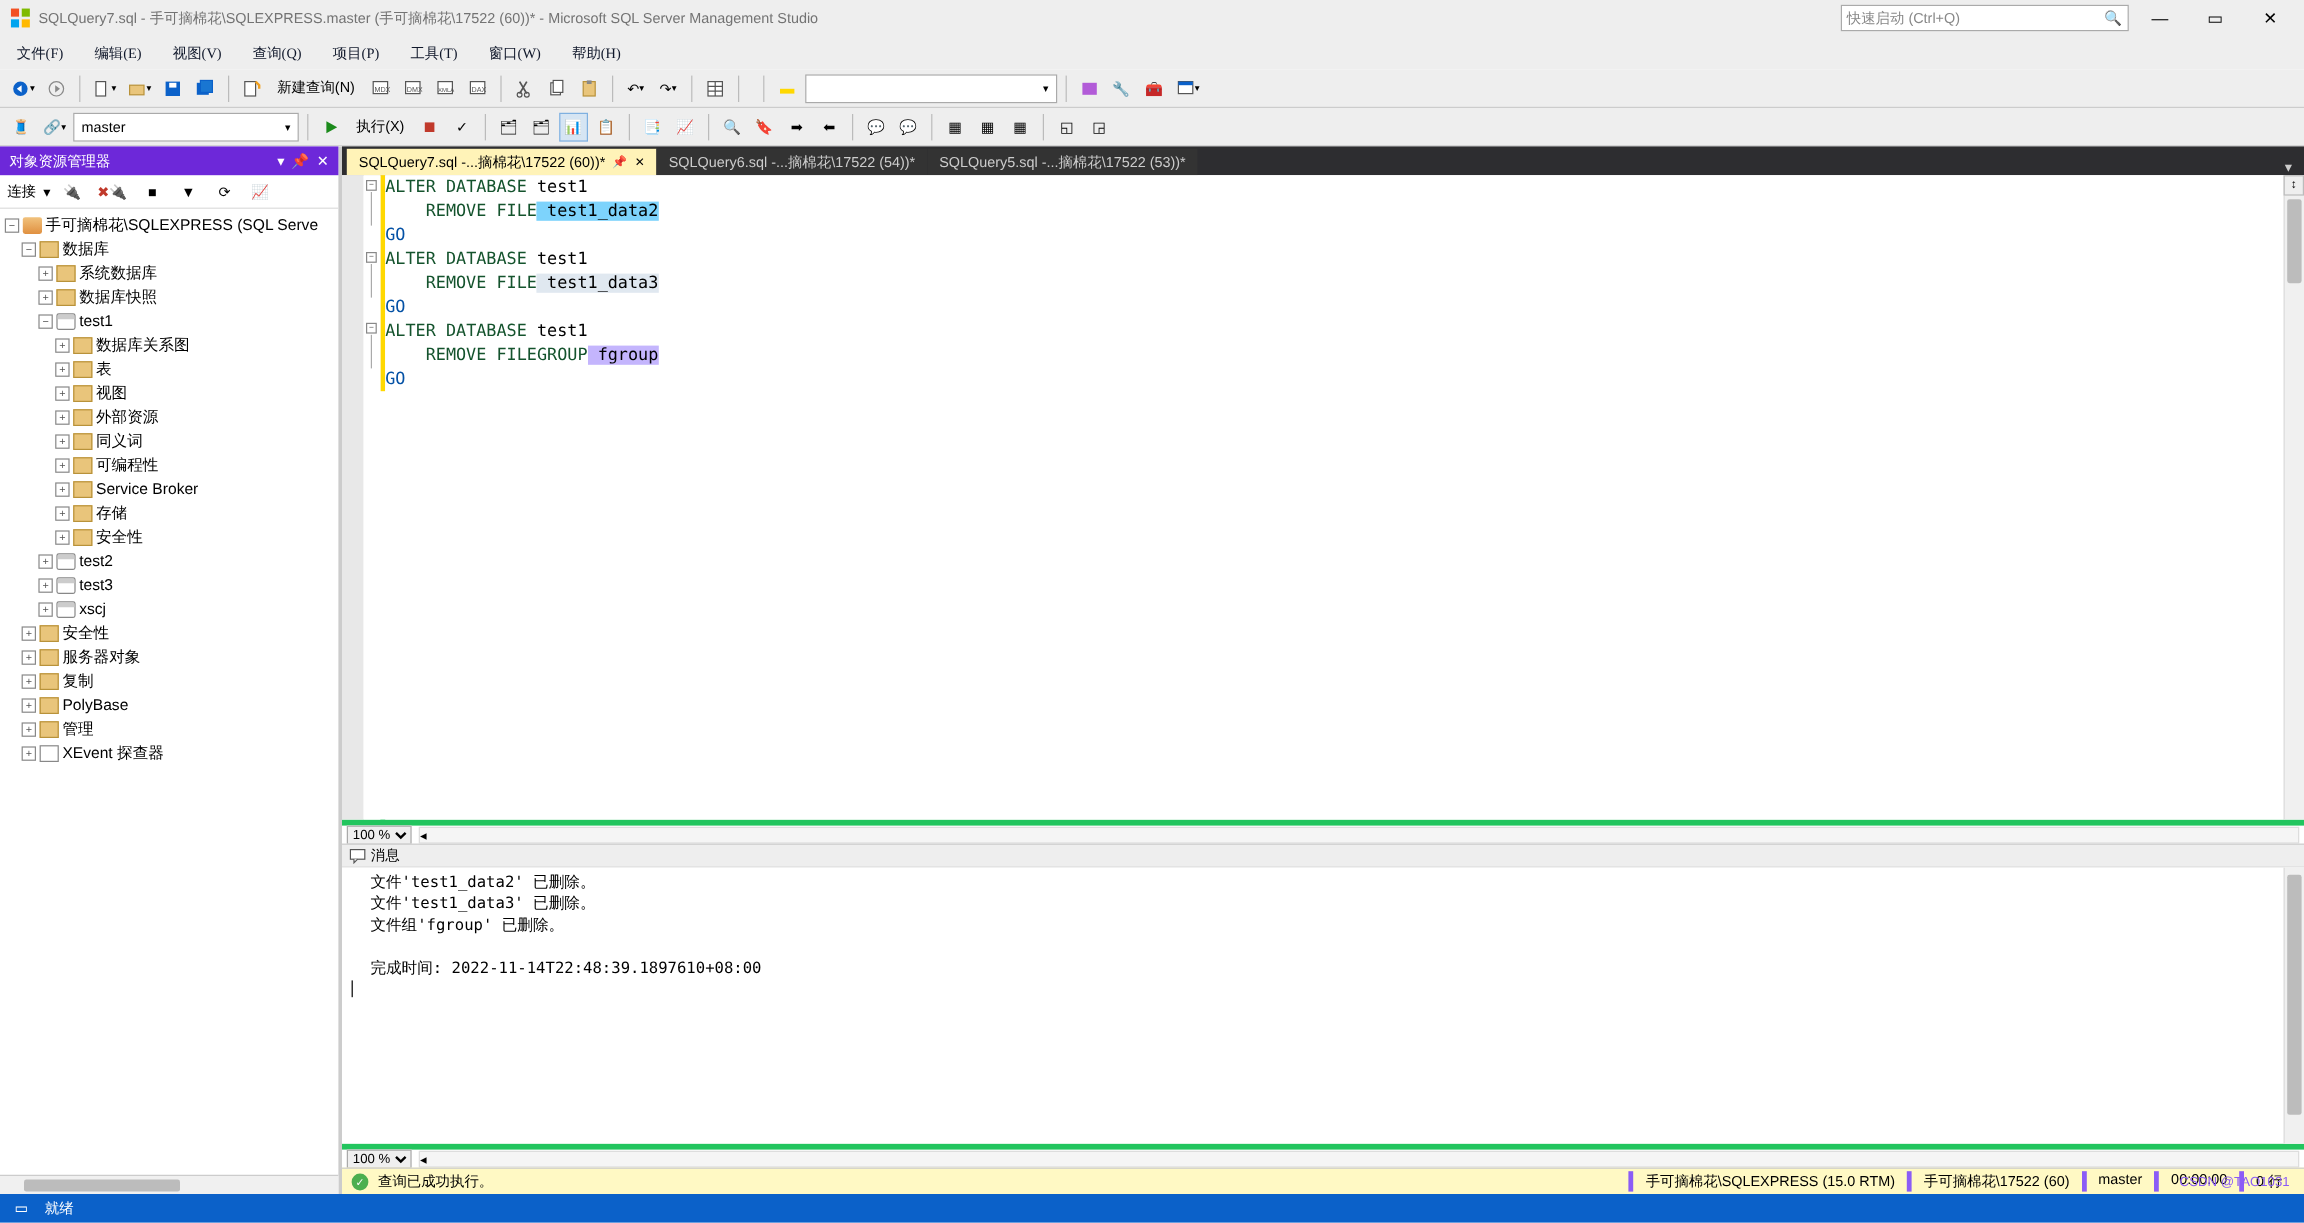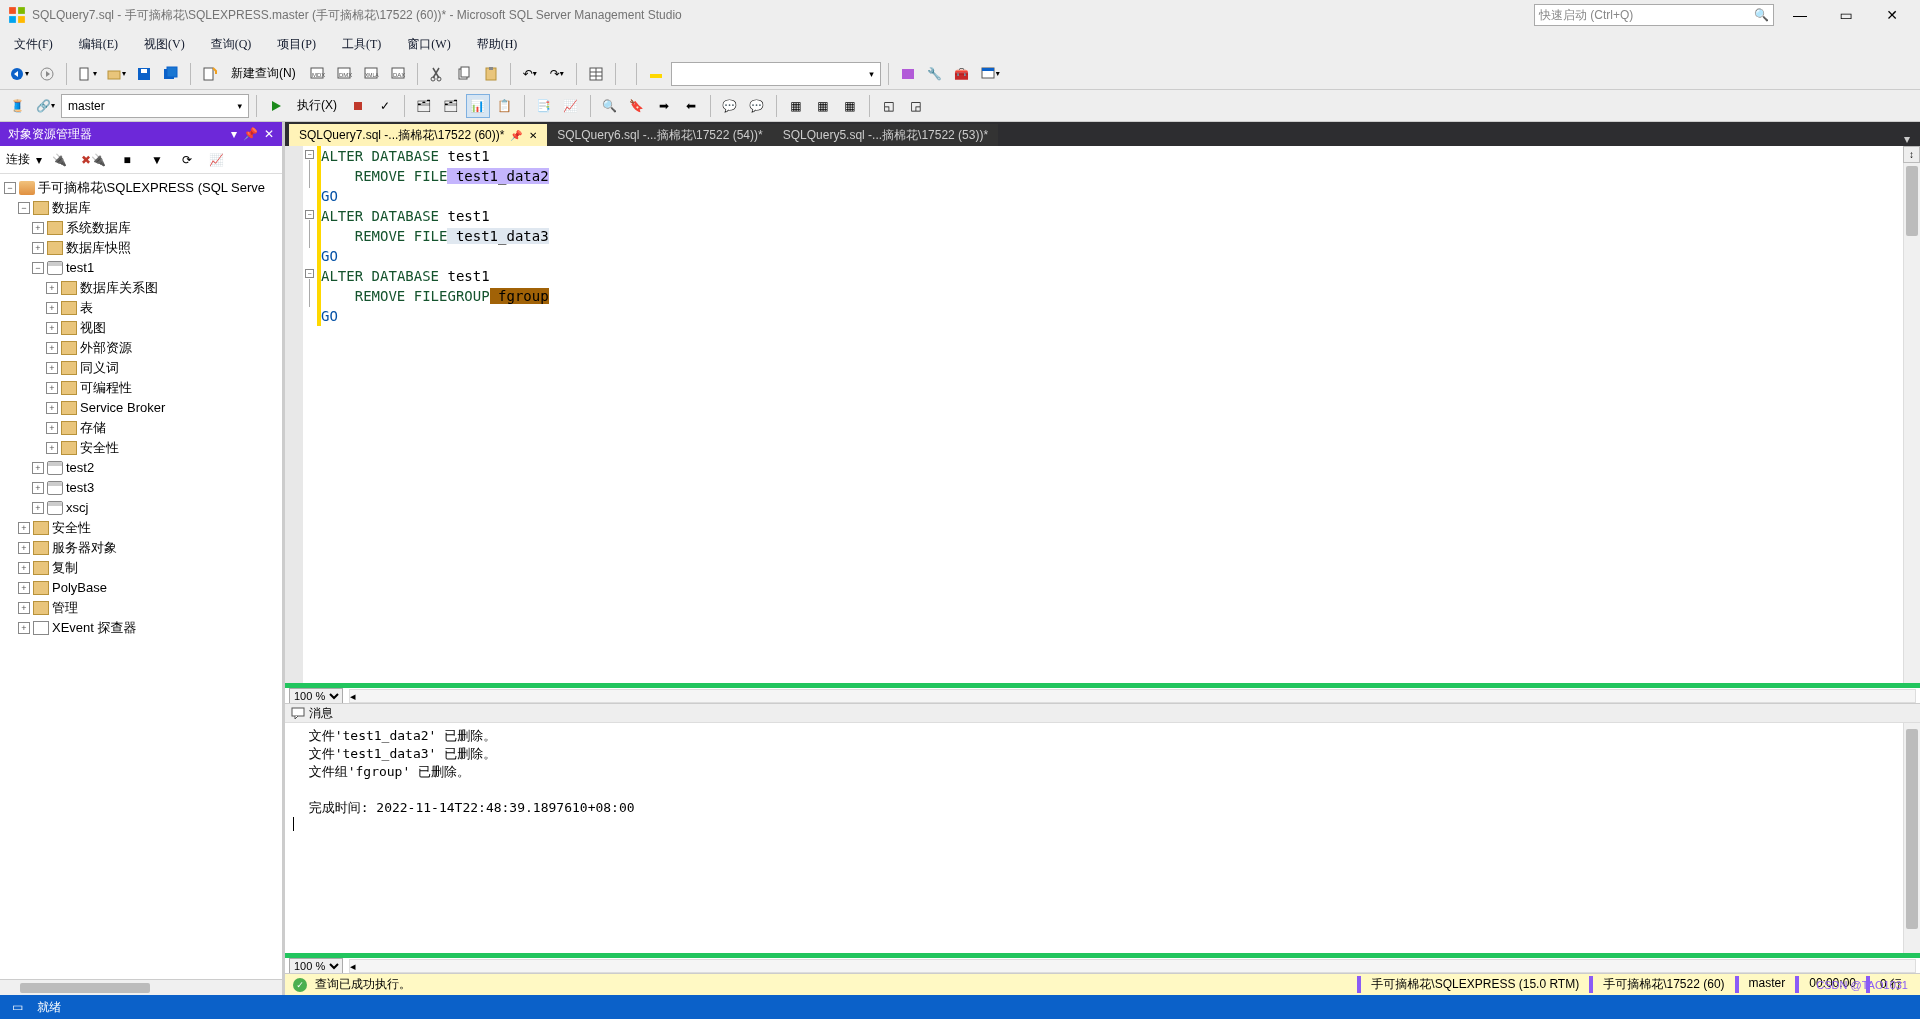--- a/index.html
+++ b/index.html
@@ -468,27 +468,27 @@
         <div class="foldcol">
           <div class="fm" style="top:4px">−</div>
             <div class="fl" style="top:14px;height:28px"></div>
           <div class="fm" style="top:64px">−</div>
             <div class="fl" style="top:74px;height:28px"></div>
           <div class="fm" style="top:123px">−</div>
             <div class="fl" style="top:133px;height:28px"></div>
         </div>
         <div class="changecol" style="height:180px"></div>
         <div class="code"><span class="kw">ALTER</span> <span class="kw">DATABASE</span><span> test1</span>
-    <span class="kw">REMOVE</span> <span class="kw">FILE</span><span style="background:#c4b5fd"> test1_data2</span>
+    <span class="kw">REMOVE</span> <span class="kw">FILE</span><span style="background:#7dd3fc"> test1_data2</span>
 <span class="go">GO</span>
 <span class="kw">ALTER</span> <span class="kw">DATABASE</span><span> test1</span>
     <span class="kw">REMOVE</span> <span class="kw">FILE</span><span style="background:#e0e8f0"> test1_data3</span>
 <span class="go">GO</span>
 <span class="kw">ALTER</span> <span class="kw">DATABASE</span><span> test1</span>
-    <span class="kw">REMOVE</span> <span class="kw">FILEGROUP</span><span style="background:#a16207"> fgroup</span>
+    <span class="kw">REMOVE</span> <span class="kw">FILEGROUP</span><span style="background:#c4b5fd"> fgroup</span>
 <span class="go">GO</span></div>
         <div class="vscroll">
             <div class="thumb"></div>
           </div>
         <div class="floatbtn">↕</div>
       </div>
 
       <div class="zoom">
         <select><option>100 %</option></select>
         <div class="track">◂</div>

